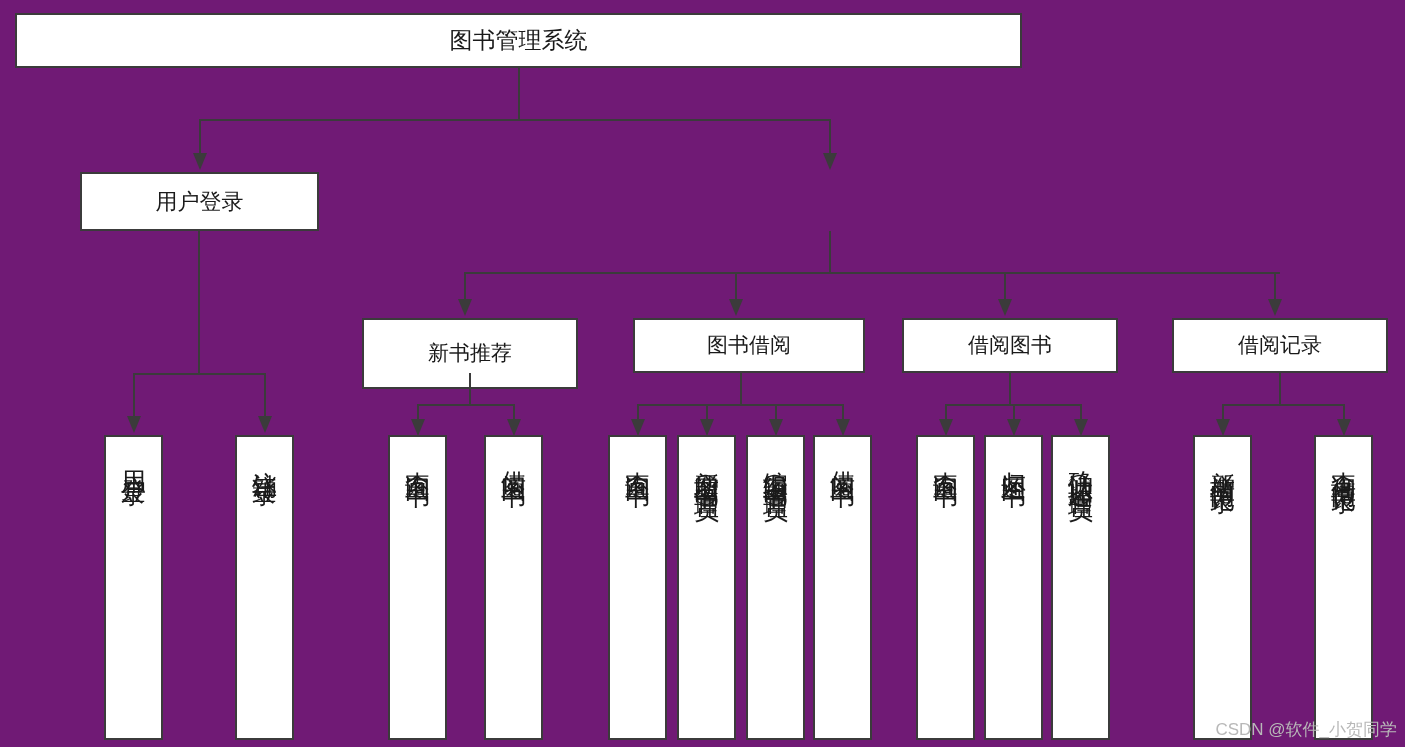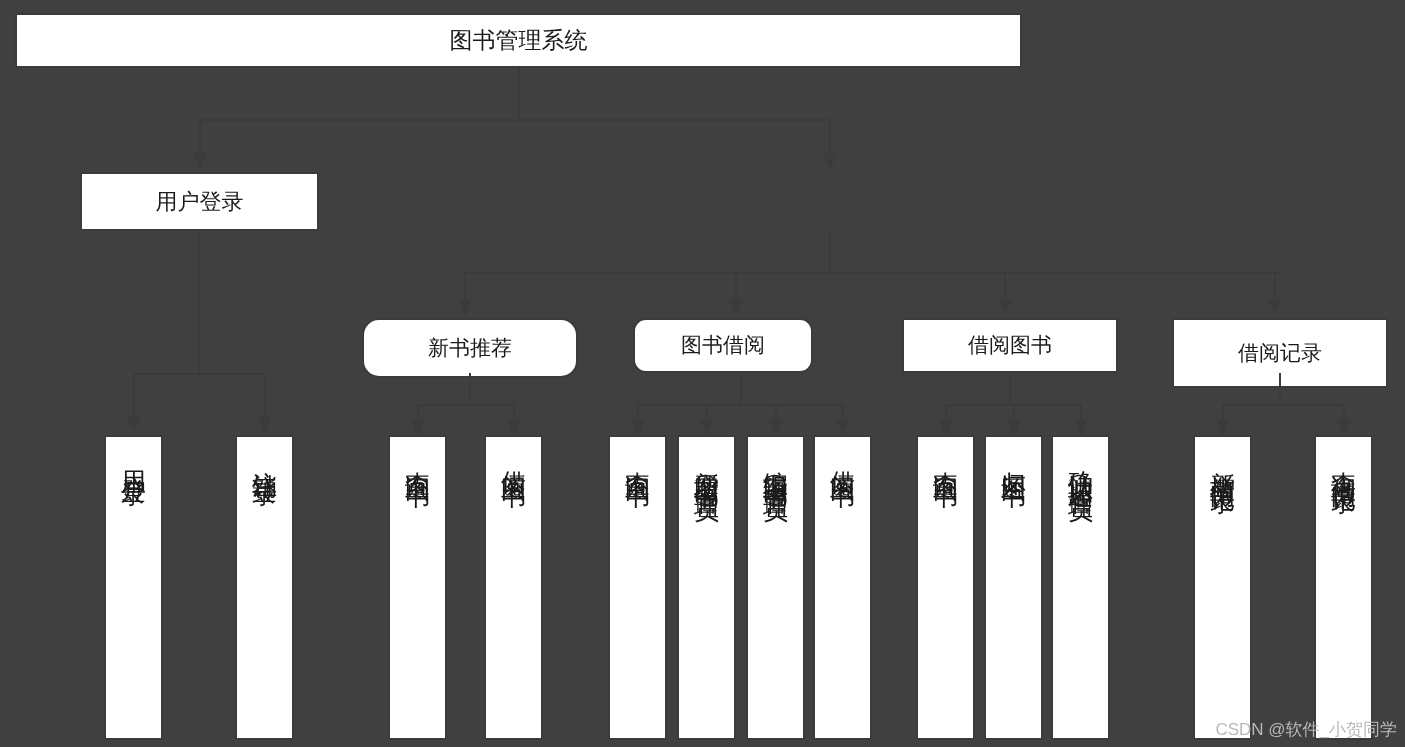--- a/index.html
+++ b/index.html
@@ -8,21 +8,21 @@
     padding: 0;
     background: #ffffff;
   }
   body {
     font-family: "Liberation Sans", "DejaVu Sans", sans-serif;
   }
   #canvas {
     position: relative;
     width: 1405px;
     height: 747px;
-    background: #404040;
+    background: #701a75;
     overflow: hidden;
   }
 
   
   .node {
     position: absolute;
     box-sizing: border-box;
     background: #ffffff;
     border: 2px solid #3b3b3b;
     display: flex;
@@ -124,30 +124,30 @@
 
   <div class="line-v" style="left:735px; top:272px; height:28px;"></div>
   <div class="arrow" style="left:729px; top:299px;"></div>
 
   <div class="line-v" style="left:1004px; top:272px; height:28px;"></div>
   <div class="arrow" style="left:998px; top:299px;"></div>
 
   <div class="line-v" style="left:1274px; top:272px; height:28px;"></div>
   <div class="arrow" style="left:1268px; top:299px;"></div>
 
-  <div class="node level3" style="left:362px; top:318px; width:216px; height:60px;border-radius:17px;">
+  <div class="node level3" style="left:362px; top:318px; width:216px; height:71px;">
     <span class="label">新书推荐</span>
   </div>
-  <div class="node level3" style="left:633px; top:318px; width:180px; height:55px;border-radius:13px;">
+  <div class="node level3" style="left:633px; top:318px; width:232px; height:55px;">
     <span class="label">图书借阅</span>
   </div>
   <div class="node level3" style="left:902px; top:318px; width:216px; height:55px;">
     <span class="label">借阅图书</span>
   </div>
-  <div class="node level3" style="left:1172px; top:318px; width:216px; height:70px;">
+  <div class="node level3" style="left:1172px; top:318px; width:216px; height:55px;">
     <span class="label">借阅记录</span>
   </div>
 
   <div class="line-v" style="left:469px; top:373px; height:32px;"></div>
   <div class="line-h" style="left:417px; top:404px; width:98px;"></div>
   <div class="line-v" style="left:417px; top:404px; height:16px;"></div>
   <div class="arrow" style="left:411px; top:419px;"></div>
   <div class="line-v" style="left:513px; top:404px; height:16px;"></div>
   <div class="arrow" style="left:507px; top:419px;"></div>
 

